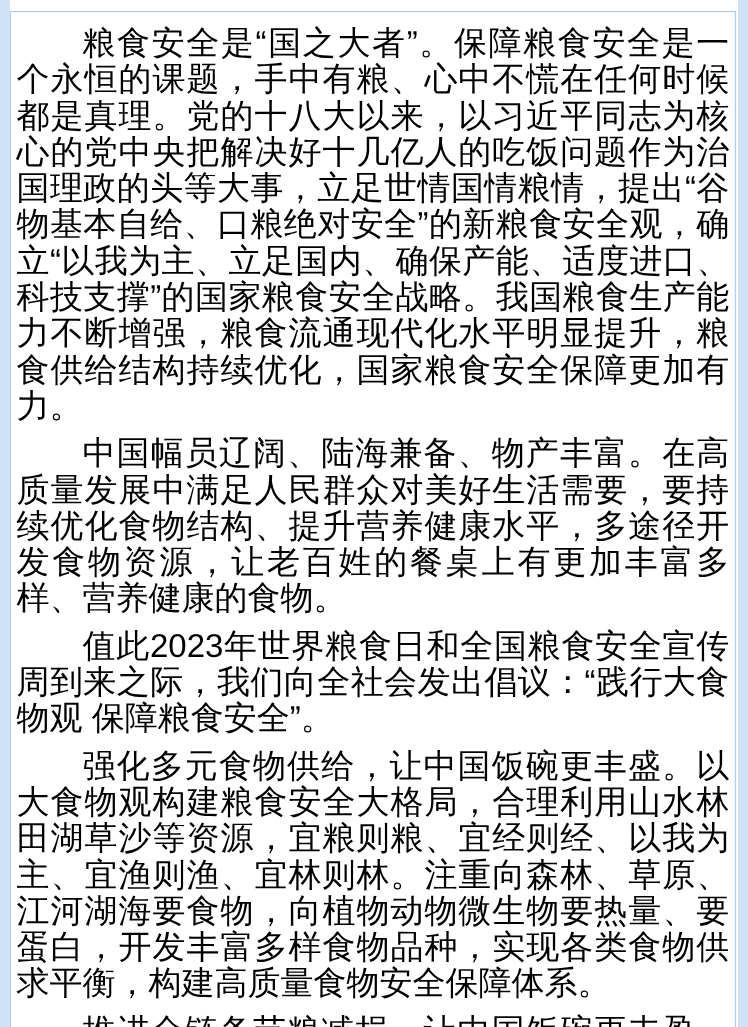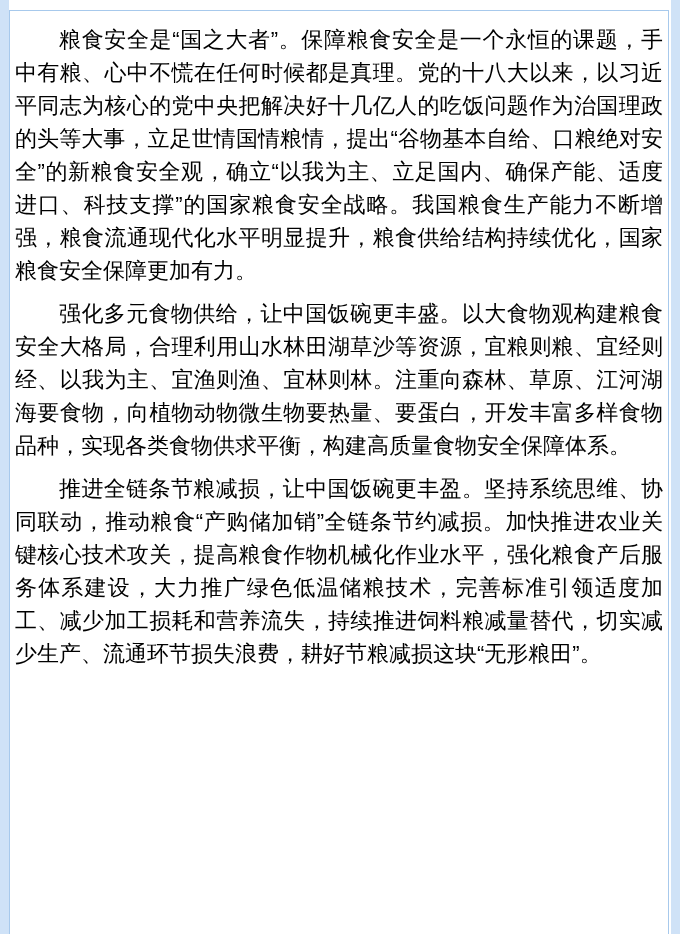--- a/index.html
+++ b/index.html
@@ -36,36 +36,38 @@
     background: #ffffff;
     border-top: 1px solid #a7c9ec;
     border-left: 1px solid #a7c9ec;
     border-right: 1px solid #a7c9ec;
     border-bottom: none;
     padding: 12px 5px 0 5px;
     overflow: hidden;
   }
   .article p {
     margin: 0 0 10px 0;
-    font-size: 22px;
+    font-size: 30px;
     line-height: 33px;
     color: #000000;
     text-align: justify;
     text-justify: inter-ideograph;
     text-indent: 2em;
     letter-spacing: 0;
     word-break: break-all;
   }
 </style>
 </head>
 <body>
 
 <div class="page">
   <div class="side-strip left"></div>
   <div class="side-strip right"></div>
   <div class="content-box">
     <div class="article">
       <p>粮食安全是“国之大者”。保障粮食安全是一个永恒的课题，手中有粮、心中不慌在任何时候都是真理。党的十八大以来，以习近平同志为核心的党中央把解决好十几亿人的吃饭问题作为治国理政的头等大事，立足世情国情粮情，提出“谷物基本自给、口粮绝对安全”的新粮食安全观，确立“以我为主、立足国内、确保产能、适度进口、科技支撑”的国家粮食安全战略。我国粮食生产能力不断增强，粮食流通现代化水平明显提升，粮食供给结构持续优化，国家粮食安全保障更加有力。</p>
+      <p>中国幅员辽阔、陆海兼备、物产丰富。在高质量发展中满足人民群众对美好生活需要，要持续优化食物结构、提升营养健康水平，多途径开发食物资源，让老百姓的餐桌上有更加丰富多样、营养健康的食物。</p>
+      <p>值此2023年世界粮食日和全国粮食安全宣传周到来之际，我们向全社会发出倡议：“践行大食物观 保障粮食安全”。</p>
       <p>强化多元食物供给，让中国饭碗更丰盛。以大食物观构建粮食安全大格局，合理利用山水林田湖草沙等资源，宜粮则粮、宜经则经、以我为主、宜渔则渔、宜林则林。注重向森林、草原、江河湖海要食物，向植物动物微生物要热量、要蛋白，开发丰富多样食物品种，实现各类食物供求平衡，构建高质量食物安全保障体系。</p>
       <p>推进全链条节粮减损，让中国饭碗更丰盈。坚持系统思维、协同联动，推动粮食“产购储加销”全链条节约减损。加快推进农业关键核心技术攻关，提高粮食作物机械化作业水平，强化粮食产后服务体系建设，大力推广绿色低温储粮技术，完善标准引领适度加工、减少加工损耗和营养流失，持续推进饲料粮减量替代，切实减少生产、流通环节损失浪费，耕好节粮减损这块“无形粮田”。</p>
     </div>
   </div>
 </div>
 
 </body></html>

